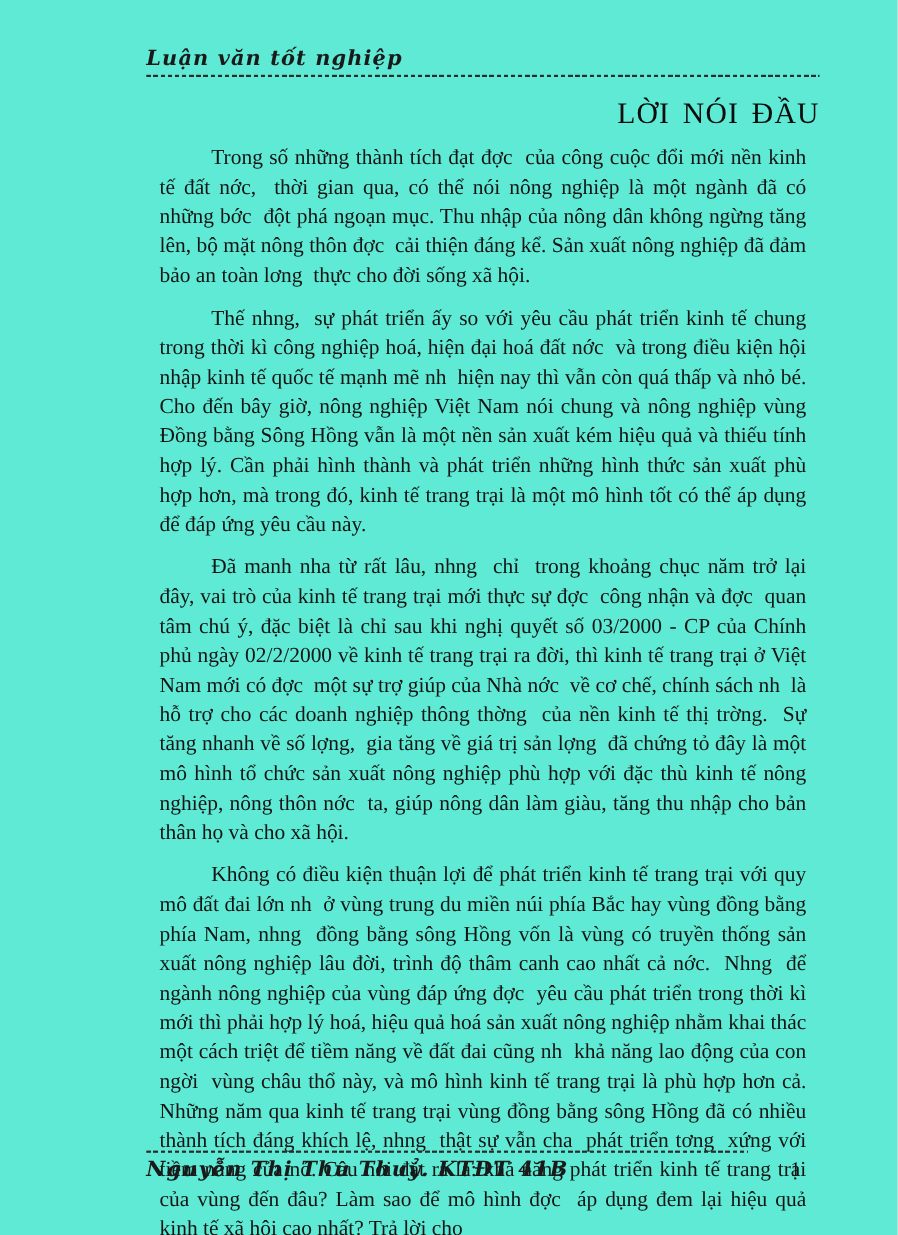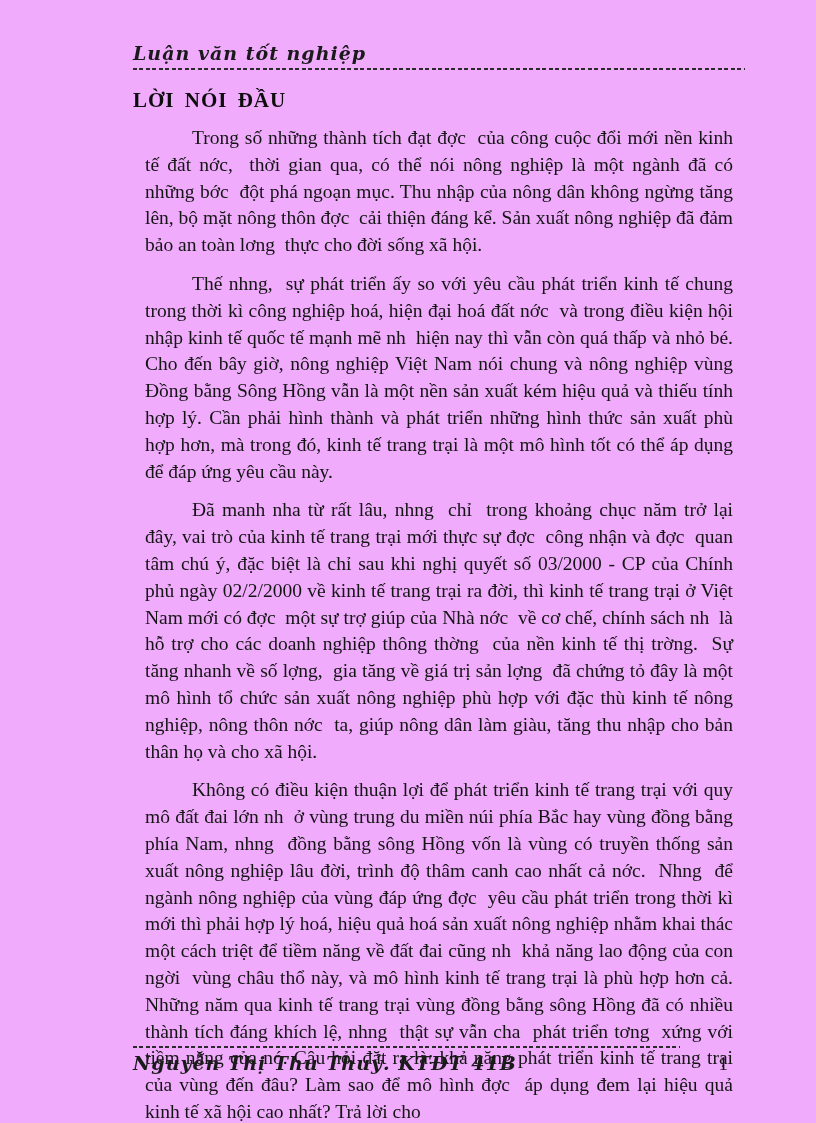--- a/index.html
+++ b/index.html
@@ -5,21 +5,21 @@
   html, body {
     margin: 0;
     padding: 0;
     background: #e8e8e8;
   }
   .page {
     position: relative;
     width: 816px;
     height: 1123px;
     margin: 0 auto;
-    background: #f0abfc;
+    background: #5eead4;
     color: #111111;
     font-family: "Liberation Serif", "DejaVu Serif", serif;
     overflow: hidden;
     box-sizing: border-box;
   }
   .content {
     position: absolute;
     left: 133px;
     width: 612px;
     top: 0;
@@ -40,23 +40,23 @@
     height: 2px;
     margin-top: 4px;
     background: repeating-linear-gradient(
       90deg,
       #2b2b2b 0px, #2b2b2b 4px,
       transparent 4px, transparent 6.5px
     );
   }
   .doc-title {
     margin: 18px 0 12px 0;
-    text-align: left;
-    font-size: 21px;
-    font-weight: bold;
+    text-align: right;
+    font-size: 27px;
+    font-weight: normal;
     letter-spacing: 1px;
     word-spacing: 4px;
     color: #0d0d0d;
   }
   .body-text p {
     margin: 12px;
     text-align: justify;
     text-indent: 47px;
     font-size: 19.5px;
     line-height: 26.8px;

